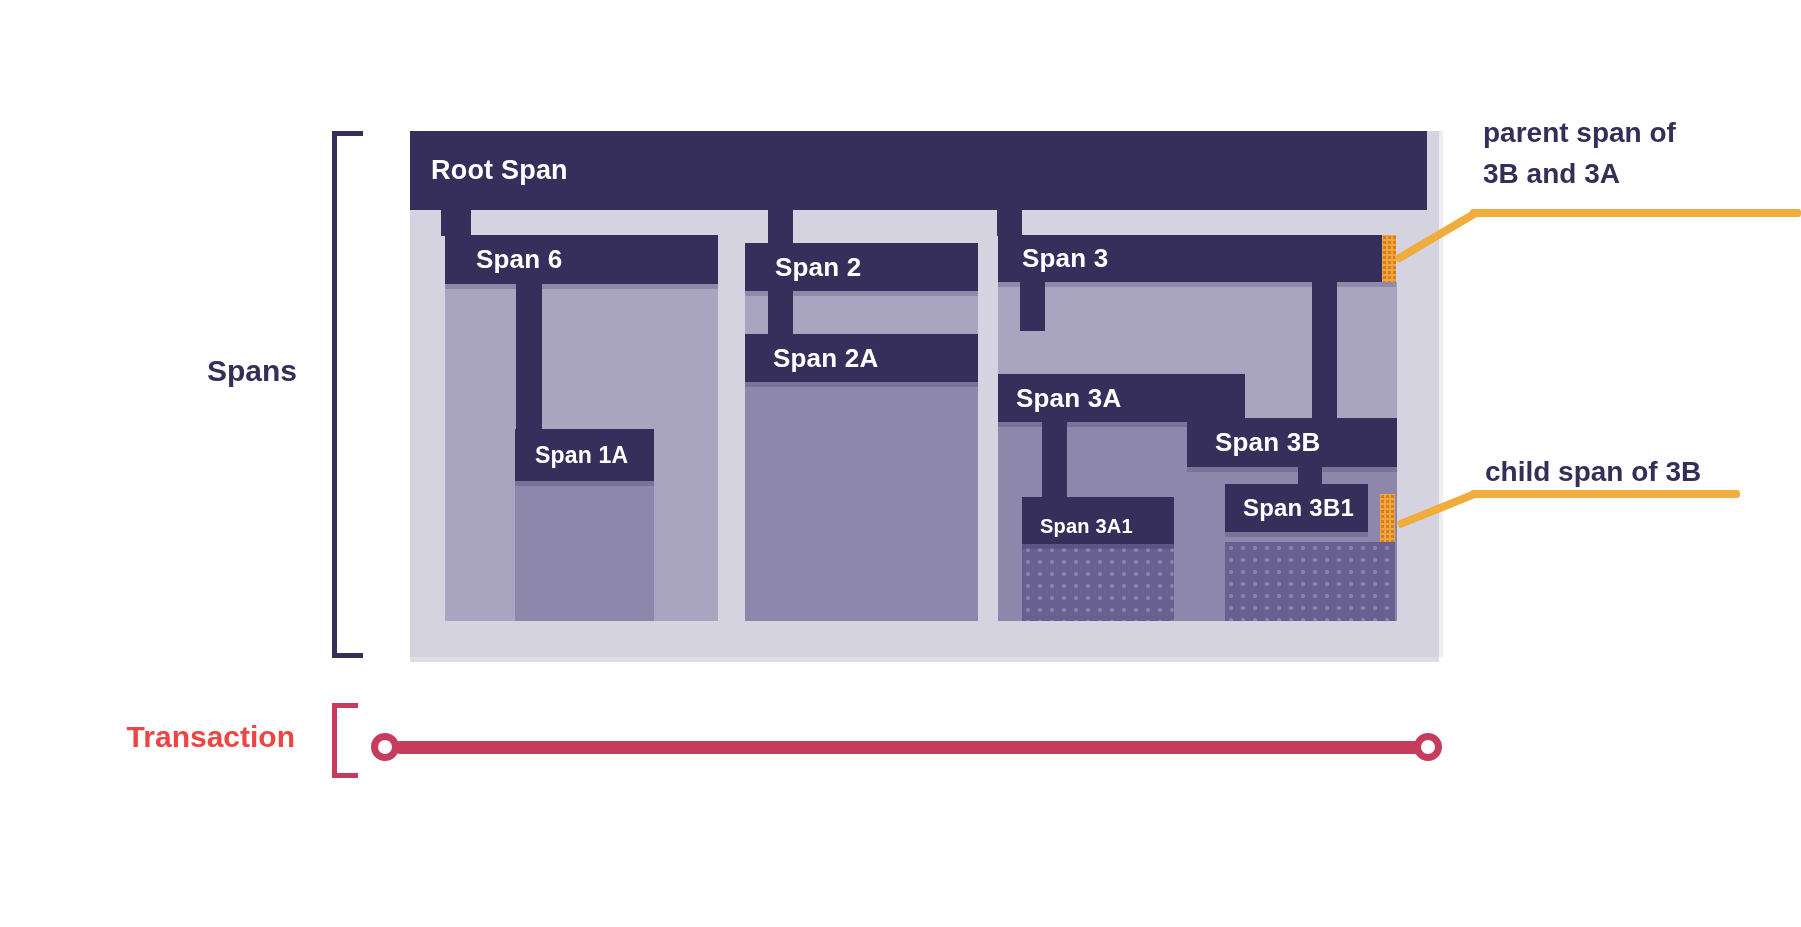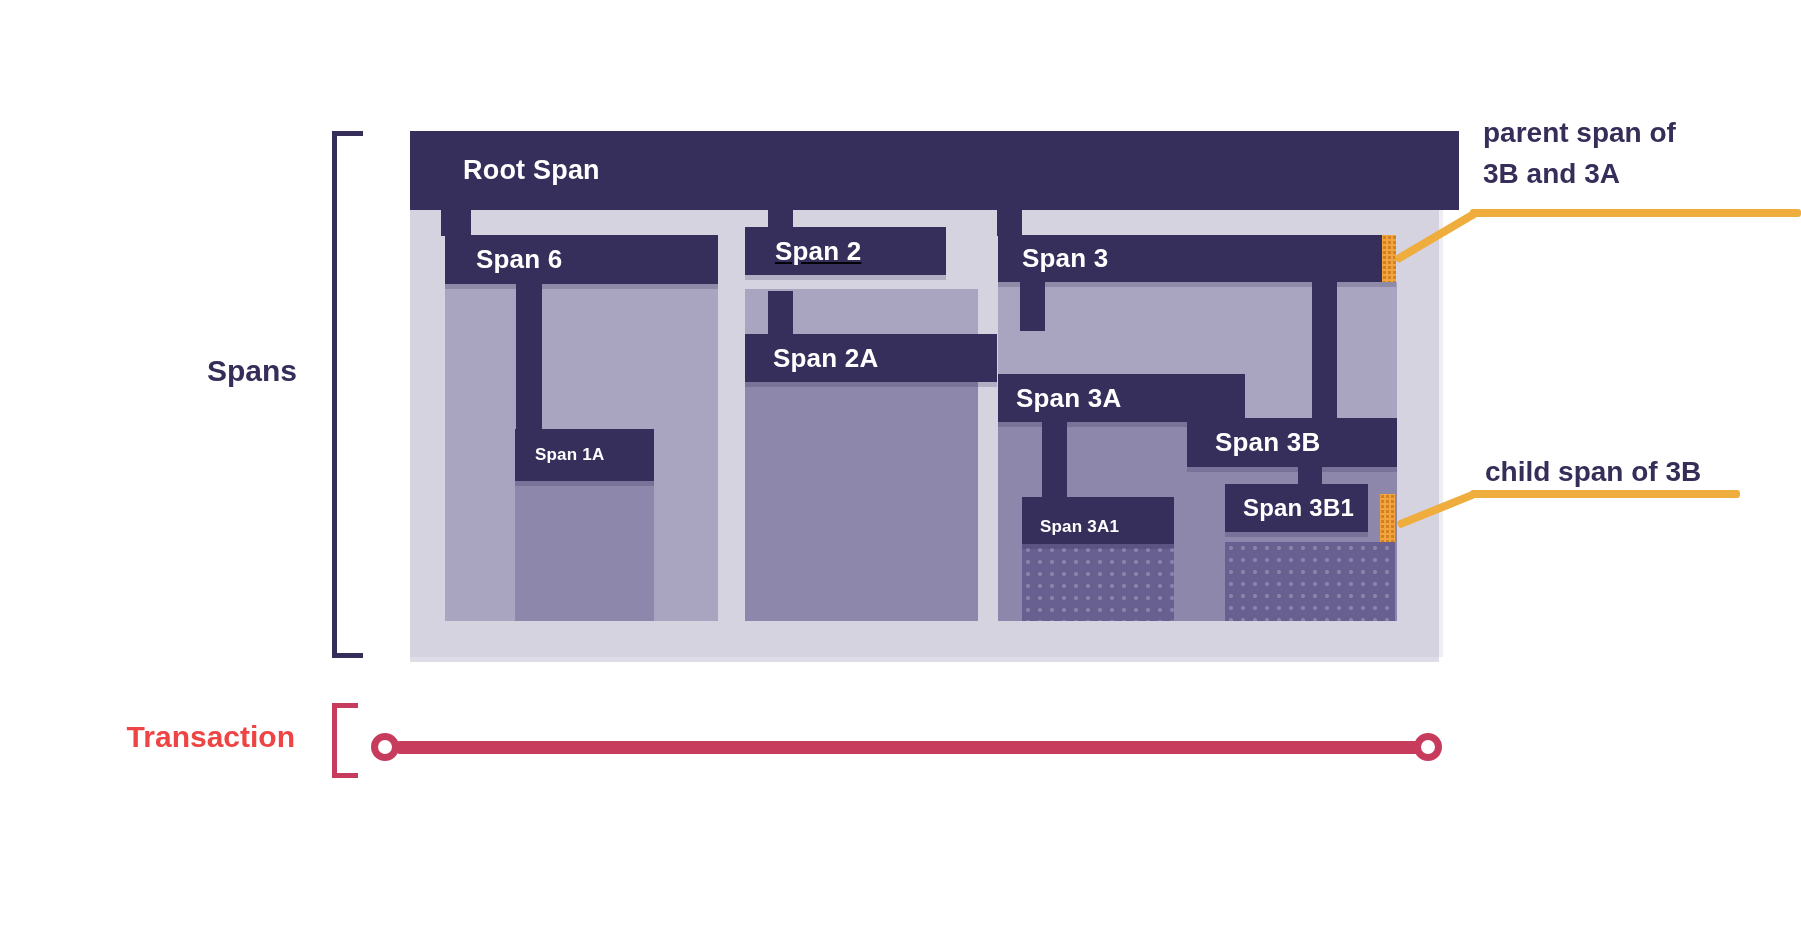--- a/index.html
+++ b/index.html
@@ -72,43 +72,43 @@
     <div class="conn" style="left:31px;top:79px;width:30px;height:26px;"></div>
     <div class="conn" style="left:358px;top:79px;width:25px;height:34px;"></div>
     <div class="conn" style="left:587px;top:79px;width:25px;height:26px;"></div>
     <div class="conn" style="left:106px;top:153px;width:26px;height:146px;"></div>
     <div class="conn" style="left:358px;top:160px;width:25px;height:44px;"></div>
     <div class="conn" style="left:610px;top:151px;width:25px;height:49px;"></div>
     <div class="conn" style="left:632px;top:247px;width:25px;height:120px;"></div>
     <div class="conn" style="left:902px;top:151px;width:25px;height:137px;"></div>
     <div class="conn" style="left:888px;top:336px;width:24px;height:28px;"></div>
 
-    <div class="bar" style="left:0;top:0;width:1017px;height:79px;box-shadow:none;padding-left:32px;">
+    <div class="bar" style="left:0;top:0;width:1017px;height:79px;box-shadow:none;">
       <span class="bar-label" style="margin-left:21px;font-size:27px;">Root Span</span>
     </div>
     <div class="bar" style="left:35px;top:104px;width:273px;height:49px;">
       <span class="bar-label" style="margin-left:31px;">Span 6</span>
     </div>
-    <div class="bar" style="left:335px;top:96px;width:201px;height:48px;text-decoration:underline;">
+    <div class="bar" style="left:335px;top:112px;width:233px;height:48px;">
       <span class="bar-label" style="margin-left:30px;">Span 2</span>
     </div>
     <div class="bar" style="left:588px;top:104px;width:398px;height:47px;">
       <span class="bar-label" style="margin-left:24px;">Span 3</span>
     </div>
     <div class="bar" style="left:105px;top:298px;width:139px;height:52px;">
-      <span class="bar-label" style="margin-left:20px;font-size:17px;">Span 1A</span>
+      <span class="bar-label" style="margin-left:20px;font-size:23px;">Span 1A</span>
     </div>
-    <div class="bar" style="left:335px;top:203px;width:252px;height:48px;">
+    <div class="bar" style="left:335px;top:203px;width:233px;height:48px;">
       <span class="bar-label" style="margin-left:28px;">Span 2A</span>
     </div>
     <div class="bar" style="left:588px;top:199px;width:247px;height:48px;margin-top:44px;">
       <span class="bar-label" style="margin-left:18px;">Span 3A</span>
     </div>
     <div class="bar" style="left:612px;top:366px;width:152px;height:47px;">
-      <span class="bar-label" style="margin-left:18px;font-size:17px;margin-top:12px;">Span 3A1</span>
+      <span class="bar-label" style="margin-left:18px;font-size:20px;margin-top:12px;">Span 3A1</span>
     </div>
     <div class="bar" style="left:777px;top:287px;width:210px;height:49px;">
       <span class="bar-label" style="margin-left:28px;">Span 3B</span>
     </div>
     <div class="bar" style="left:815px;top:353px;width:143px;height:48px;">
       <span class="bar-label" style="margin-left:18px;font-size:24px;">Span 3B1</span>
     </div>
 
     <div class="marker" style="left:972px;top:104px;width:14px;height:47px;"></div>
     <div class="marker" style="left:970px;top:363px;width:15px;height:48px;"></div>

